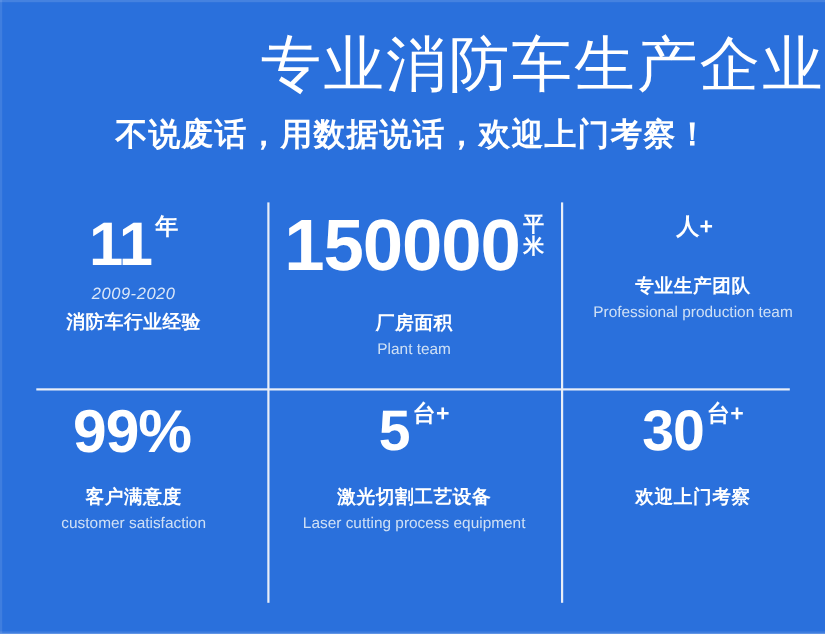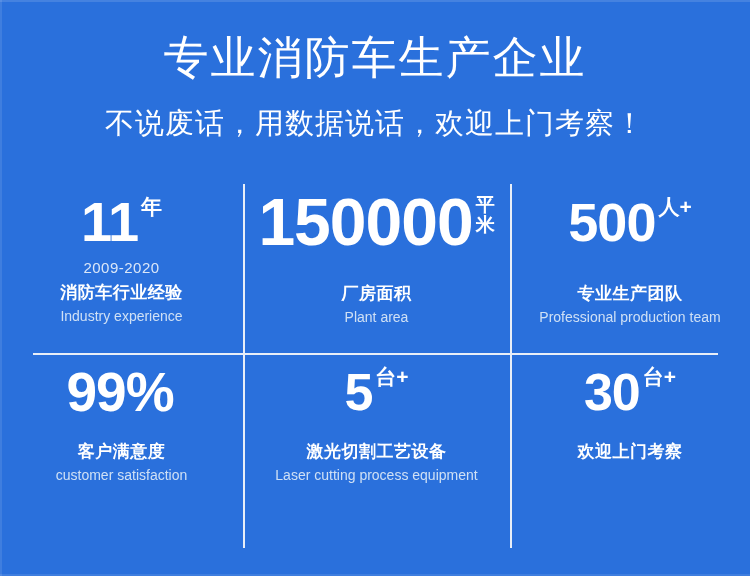--- a/index.html
+++ b/index.html
@@ -38,38 +38,38 @@
     bottom: 0; left: 0;
     width: 750px; height: 2px;
     background: rgba(255,255,255,0.10);
   }
 
   .headline {
     position: absolute;
     top: 27px;
     left: 0;
     width: 750px;
-    text-align: center;
-    color: #ffffff;
-    font-size: 45px;
+    text-align: right;
+    color: #ffffff;
+    font-size: 55px;
     line-height: 62px;
     font-weight: 400;
     letter-spacing: 2px;
     white-space: nowrap;
   }
   .subhead {
     position: absolute;
     top: 104px;
     left: 0;
     width: 750px;
     text-align: center;
     color: #ffffff;
     font-size: 29px;
     line-height: 38px;
-    font-weight: 400;
+    font-weight: 700;
     letter-spacing: 1px;
     white-space: nowrap;
   }
 
   
   .v-divider {
     position: absolute;
     top: 184px;
     width: 2px;
     height: 364px;
@@ -143,20 +143,21 @@
     font-size: 19px;
     line-height: 20px;
   }
 
   .sub-range {
     color: #dbe7f8;
     font-size: 15px;
     line-height: 20px;
     margin-top: 6px;
     letter-spacing: 0.5px;
+    font-style: italic;
   }
   .label-cn {
     color: #ffffff;
     font-weight: bold;
     font-size: 17px;
     line-height: 24px;
     margin-top: 3px;
     letter-spacing: 0.5px;
     white-space: nowrap;
   }
@@ -193,38 +194,36 @@
 
   <div class="grid">
 
     <div class="cell cell-years">
       <div class="value-row">
         <span class="big-number">11</span>
         <span class="unit">年</span>
       </div>
       <div class="sub-range">2009-2020</div>
       <div class="label-cn">消防车行业经验</div>
-      <div class="label-en">Industry experience</div>
     </div>
 
     <div class="cell cell-area">
       <div class="value-row">
         <span class="big-number">150000</span>
         <span class="unit-stack">
           <span>平</span>
           <span>米</span>
         </span>
       </div>
       <div class="label-cn" style="margin-top:30px">厂房面积</div>
-      <div class="label-en">Plant area</div>
+      <div class="label-en">Plant team</div>
     </div>
 
     <div class="cell cell-team">
       <div class="value-row">
-        <span class="big-number">500</span>
         <span class="unit">人+</span>
       </div>
       <div class="label-cn" style="margin-top:30px">专业生产团队</div>
       <div class="label-en">Professional production team</div>
     </div>
 
     <div class="cell row2 cell-sat">
       <div class="value-row">
         <span class="big-number">99%</span>
         <span class="unit"></span>

